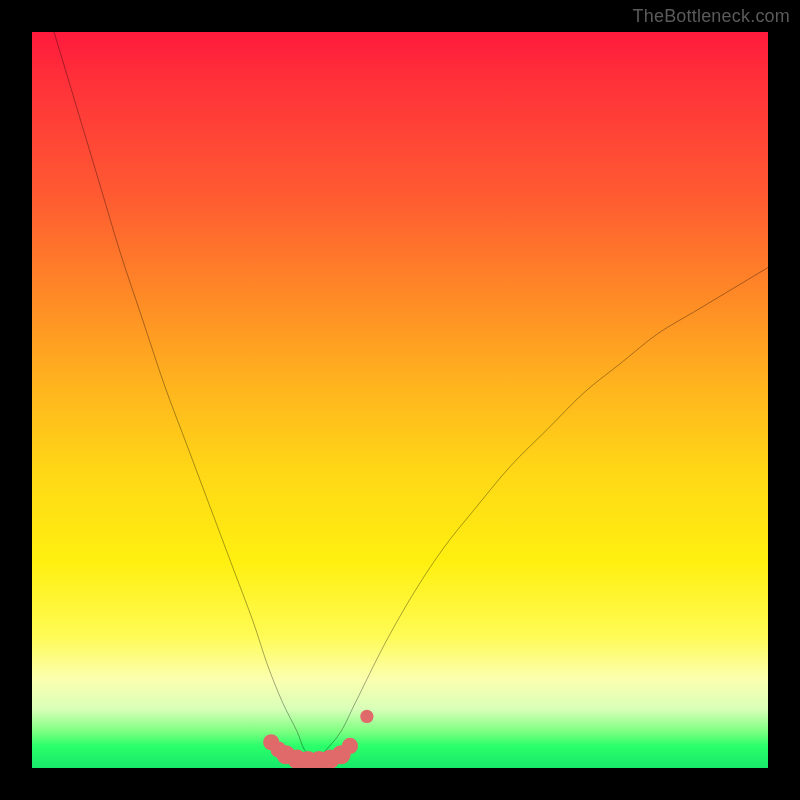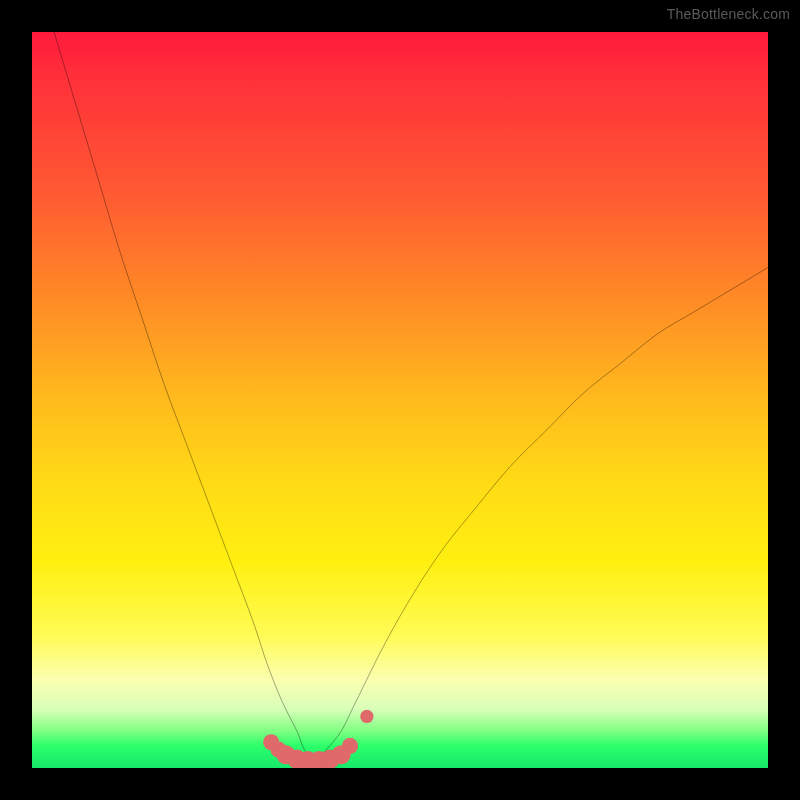--- a/index.html
+++ b/index.html
@@ -46,21 +46,21 @@
   }
   .curve-layer {
     position: absolute;
     inset: 0;
   }
   .attribution {
     position: absolute;
     top: 6px;
     right: 10px;
     color: #5a5a5a;
-    font-size: 14px;
+    font-size: 18px;
     letter-spacing: 0.2px;
     user-select: none;
   }
 </style>
 </head>
 <body>
 
 <div class="frame">
   <div class="attribution">TheBottleneck.com</div>
 

